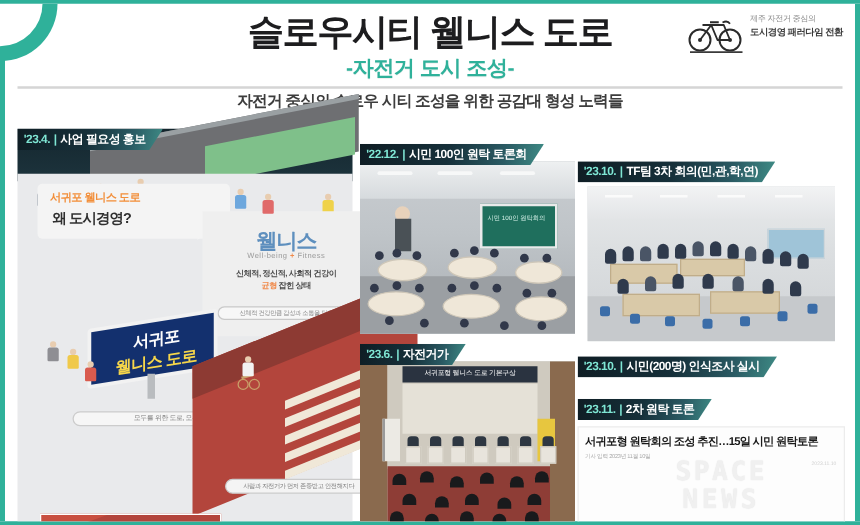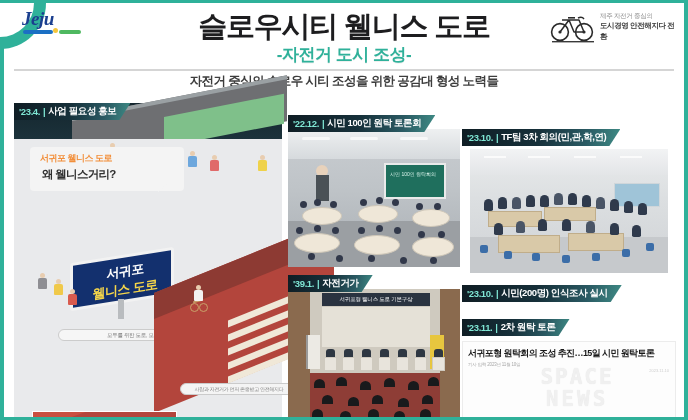--- a/index.html
+++ b/index.html
@@ -289,48 +289,40 @@
 <body>
 
 <div id="slide">
 
   <div id="header">
 
     <div class="corner-arc">
       <div class="corner-arc-inner"></div>
     </div>
 
-    <div id="jeju-logo">
-      <div class="wordmark">Jeju</div>
-      <div class="bars">
-        <div class="bar-b"></div>
-        <div class="dot-y"></div>
-        <div class="bar-g"></div>
-      </div>
-    </div>
 
     <div id="title-block">
       <div id="maintitle">슬로우시티 웰니스 도로</div>
       <div id="eyebrow">-자전거 도시 조성-</div>
     </div>
 
     <div id="bike-badge">
       <svg class="bike-ic" viewBox="0 0 46 34">
         <circle cx="10" cy="23" r="8.4" fill="none" stroke="#2b2b2b" stroke-width="1.6"></circle>
         <circle cx="34" cy="23" r="8.4" fill="none" stroke="#2b2b2b" stroke-width="1.6"></circle>
         <circle cx="10" cy="23" r="1.6" fill="#2b2b2b"></circle>
         <circle cx="34" cy="23" r="1.6" fill="#2b2b2b"></circle>
         <path d="M10 23 L19 11 L29 11 L34 23 M19 11 L24 23 L34 23 M12 11 L21 11" fill="none" stroke="#2b2b2b" stroke-width="1.5" stroke-linejoin="round"></path>
         <path d="M28 9 q4 -2 6 1" fill="none" stroke="#2b2b2b" stroke-width="1.4"></path>
         <rect x="18" y="8" width="7" height="1.6" fill="#2b2b2b"></rect>
         <rect x="2" y="32" width="42" height="1.4" fill="#3a3a3a"></rect>
       </svg>
       <div class="badge-txt">
         <div class="bt1">제주 자전거 중심의</div>
-        <div class="bt2">도시경영 안전해지다 전환</div>
+        <div class="bt2">도시경영 패러다임 전환</div>
       </div>
     </div>
 
     <div id="hdr-rule"></div>
     <div id="subtitle">자전거 중심의 슬로우 시티 조성을 위한 공감대 형성 노력들</div>
   </div>
 
   <div id="left-collage" class="card">
 
     <div id="iso-top"></div>
@@ -366,24 +358,38 @@
       <div class="head" style="background:#e8cdb0;"></div>
       <div class="body" style="background:#f0f1f2;"></div>
     </div>
     <div class="person" style="left:138px;top:62px;">
       <div class="head" style="background:#e8cdb0;"></div>
       <div class="body" style="background:#dd6f6f;"></div>
     </div>
 
     <div id="bubble-panel">
       <div class="l1">서귀포 웰니스 도로</div>
-      <div class="l2">왜 웰니스거리?</div>
+      <div class="l2">왜 도시경영?</div>
       <div class="tail"></div>
     </div>
 
+    <div id="wellness-card">
+      <div class="wtitle">웰니스</div>
+      <div class="wsub">
+        <span>Well-being</span>
+        <b>+</b>
+        <span>Fitness</span>
+      </div>
+      <div class="wdesc">
+        <span>신체적, 정신적, 사회적 건강이</span><br>
+        <span class="hl">균형</span>
+        <span>잡힌 상태</span>
+      </div>
+      <div class="wpill">신체적 건강만큼 감성과 소통을 담은</div>
+    </div>
 
     <div class="person" style="left:174px;top:48px;">
       <div class="head" style="background:#e8cdb0;"></div>
       <div class="body" style="background:#6da7dd;"></div>
     </div>
     <div class="person" style="left:196px;top:52px;">
       <div class="head" style="background:#e8cdb0;"></div>
       <div class="body" style="background:#e06a6a;"></div>
     </div>
 
@@ -489,21 +495,21 @@
         <div class="chairp" style="left:48px;  top:126px;"></div>
         <div class="chairp" style="left:80px;  top:126px;"></div>
         <div class="chairp" style="left:112px; top:128px;"></div>
         <div class="chairp" style="left:142px; top:128px;"></div>
       </div>
     </div>
   </div>
 
   <div id="c-bot" class="card">
     <div class="ribbon">
-      <span class="date">'39.1.</span>
+      <span class="date">'23.6.</span>
       <span class="sep">|</span>
       <span>자전거가</span>
     </div>
     <div class="photo">
       <div class="hall-b">
         <div class="wallL"></div>
         <div class="wallR"></div>
         <div class="stage"></div>
         <div class="banner">서귀포형 웰니스 도로 기본구상</div>
         <div class="bigscreen"></div>

